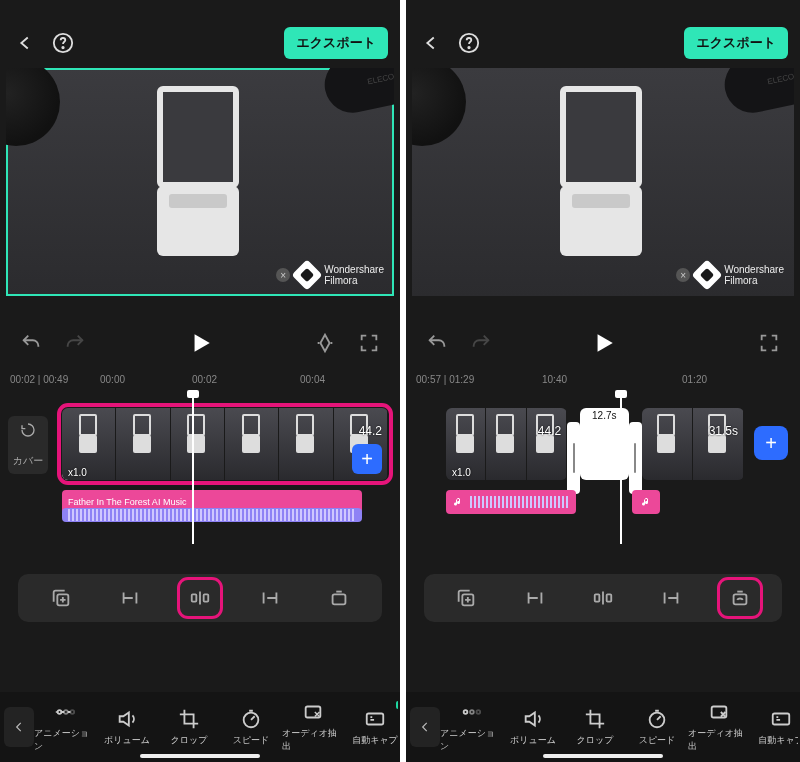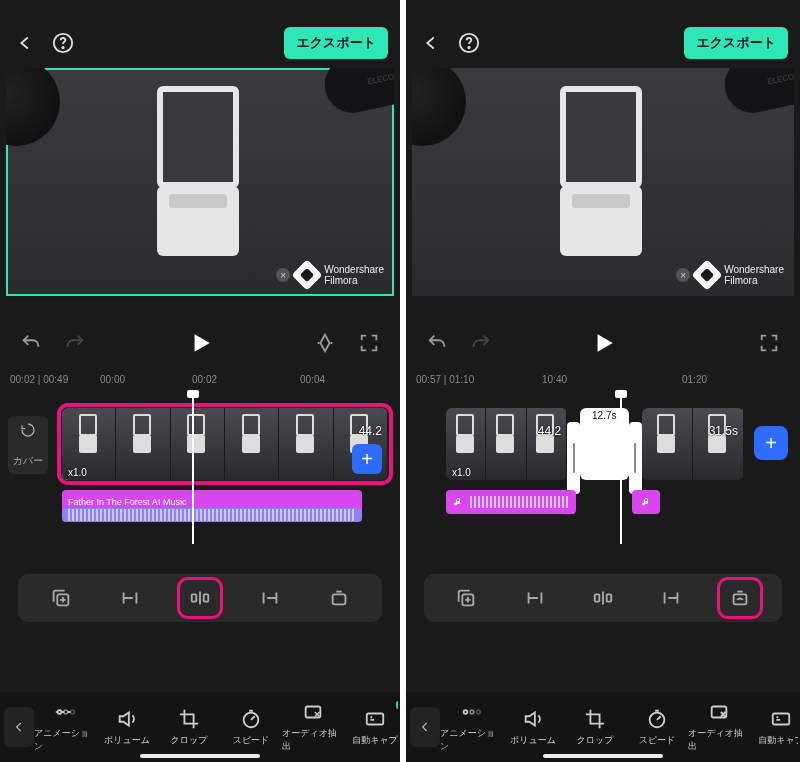--- a/index.html
+++ b/index.html
@@ -114,21 +114,21 @@
   .speed-label{position:absolute;left:6px;bottom:2px;color:#fff;font-size:10px;text-shadow:0 0 2px #000;}
   .dur-label{position:absolute;right:6px;top:16px;color:#fff;font-size:12px;text-shadow:0 0 2px #000;}
   .add-btn{
     position:absolute;right:6px;bottom:6px;width:30px;height:30px;border-radius:6px;
     background:#2d6cff;color:#fff;display:flex;align-items:center;justify-content:center;font-size:20px;
   }
   .add-btn.outside{right:-44px;top:18px;bottom:auto;width:34px;height:34px;border-radius:8px;}
 
   .audio-track{
     position:absolute;left:62px;top:96px;height:24px;
-    background:#d946ef;border-radius:4px;overflow:hidden;
+    background:#ec4899;border-radius:4px;overflow:hidden;
     display:flex;align-items:center;padding:0 6px;gap:6px;color:#fff;font-size:9px;
   }
   .audio-track .wave{flex:1;height:12px;background:
     repeating-linear-gradient(90deg,#cfc8ff 0 2px,transparent 2px 4px);}
   .audio-icon{width:12px;height:12px;}
 
   .handle{
     position:absolute;top:14px;width:14px;height:72px;background:#fff;border-radius:4px;
     display:flex;align-items:center;justify-content:center;
   }
@@ -453,21 +453,21 @@
       <div class="t-icon" style="opacity:0"></div>
       <div class="t-icon">
           <svg viewBox="0 0 24 24" fill="none" stroke="currentColor" stroke-width="2">
             <path d="M4 9V4h5M20 9V4h-5M4 15v5h5M20 15v5h-5"></path>
           </svg>
         </div>
     </div>
   </div>
 
   <div class="ruler">
-    <span class="time-now"><span>00:57</span> | <span>01:10</span></span>
+    <span class="time-now"><span>00:57</span> | <span>01:29</span></span>
     <span class="tick" style="left:136px">10:40</span>
     <span class="tick" style="left:276px">01:20</span>
   </div>
 
   <div class="timeline">
     <div class="track-wrap" style="left:40px;right:56px">
       <div style="display:flex;gap:0;position:relative;height:72px;">
         <div class="clip-strip" style="width:130px">
           <div class="thumb">
               <div class="mini-stand">

